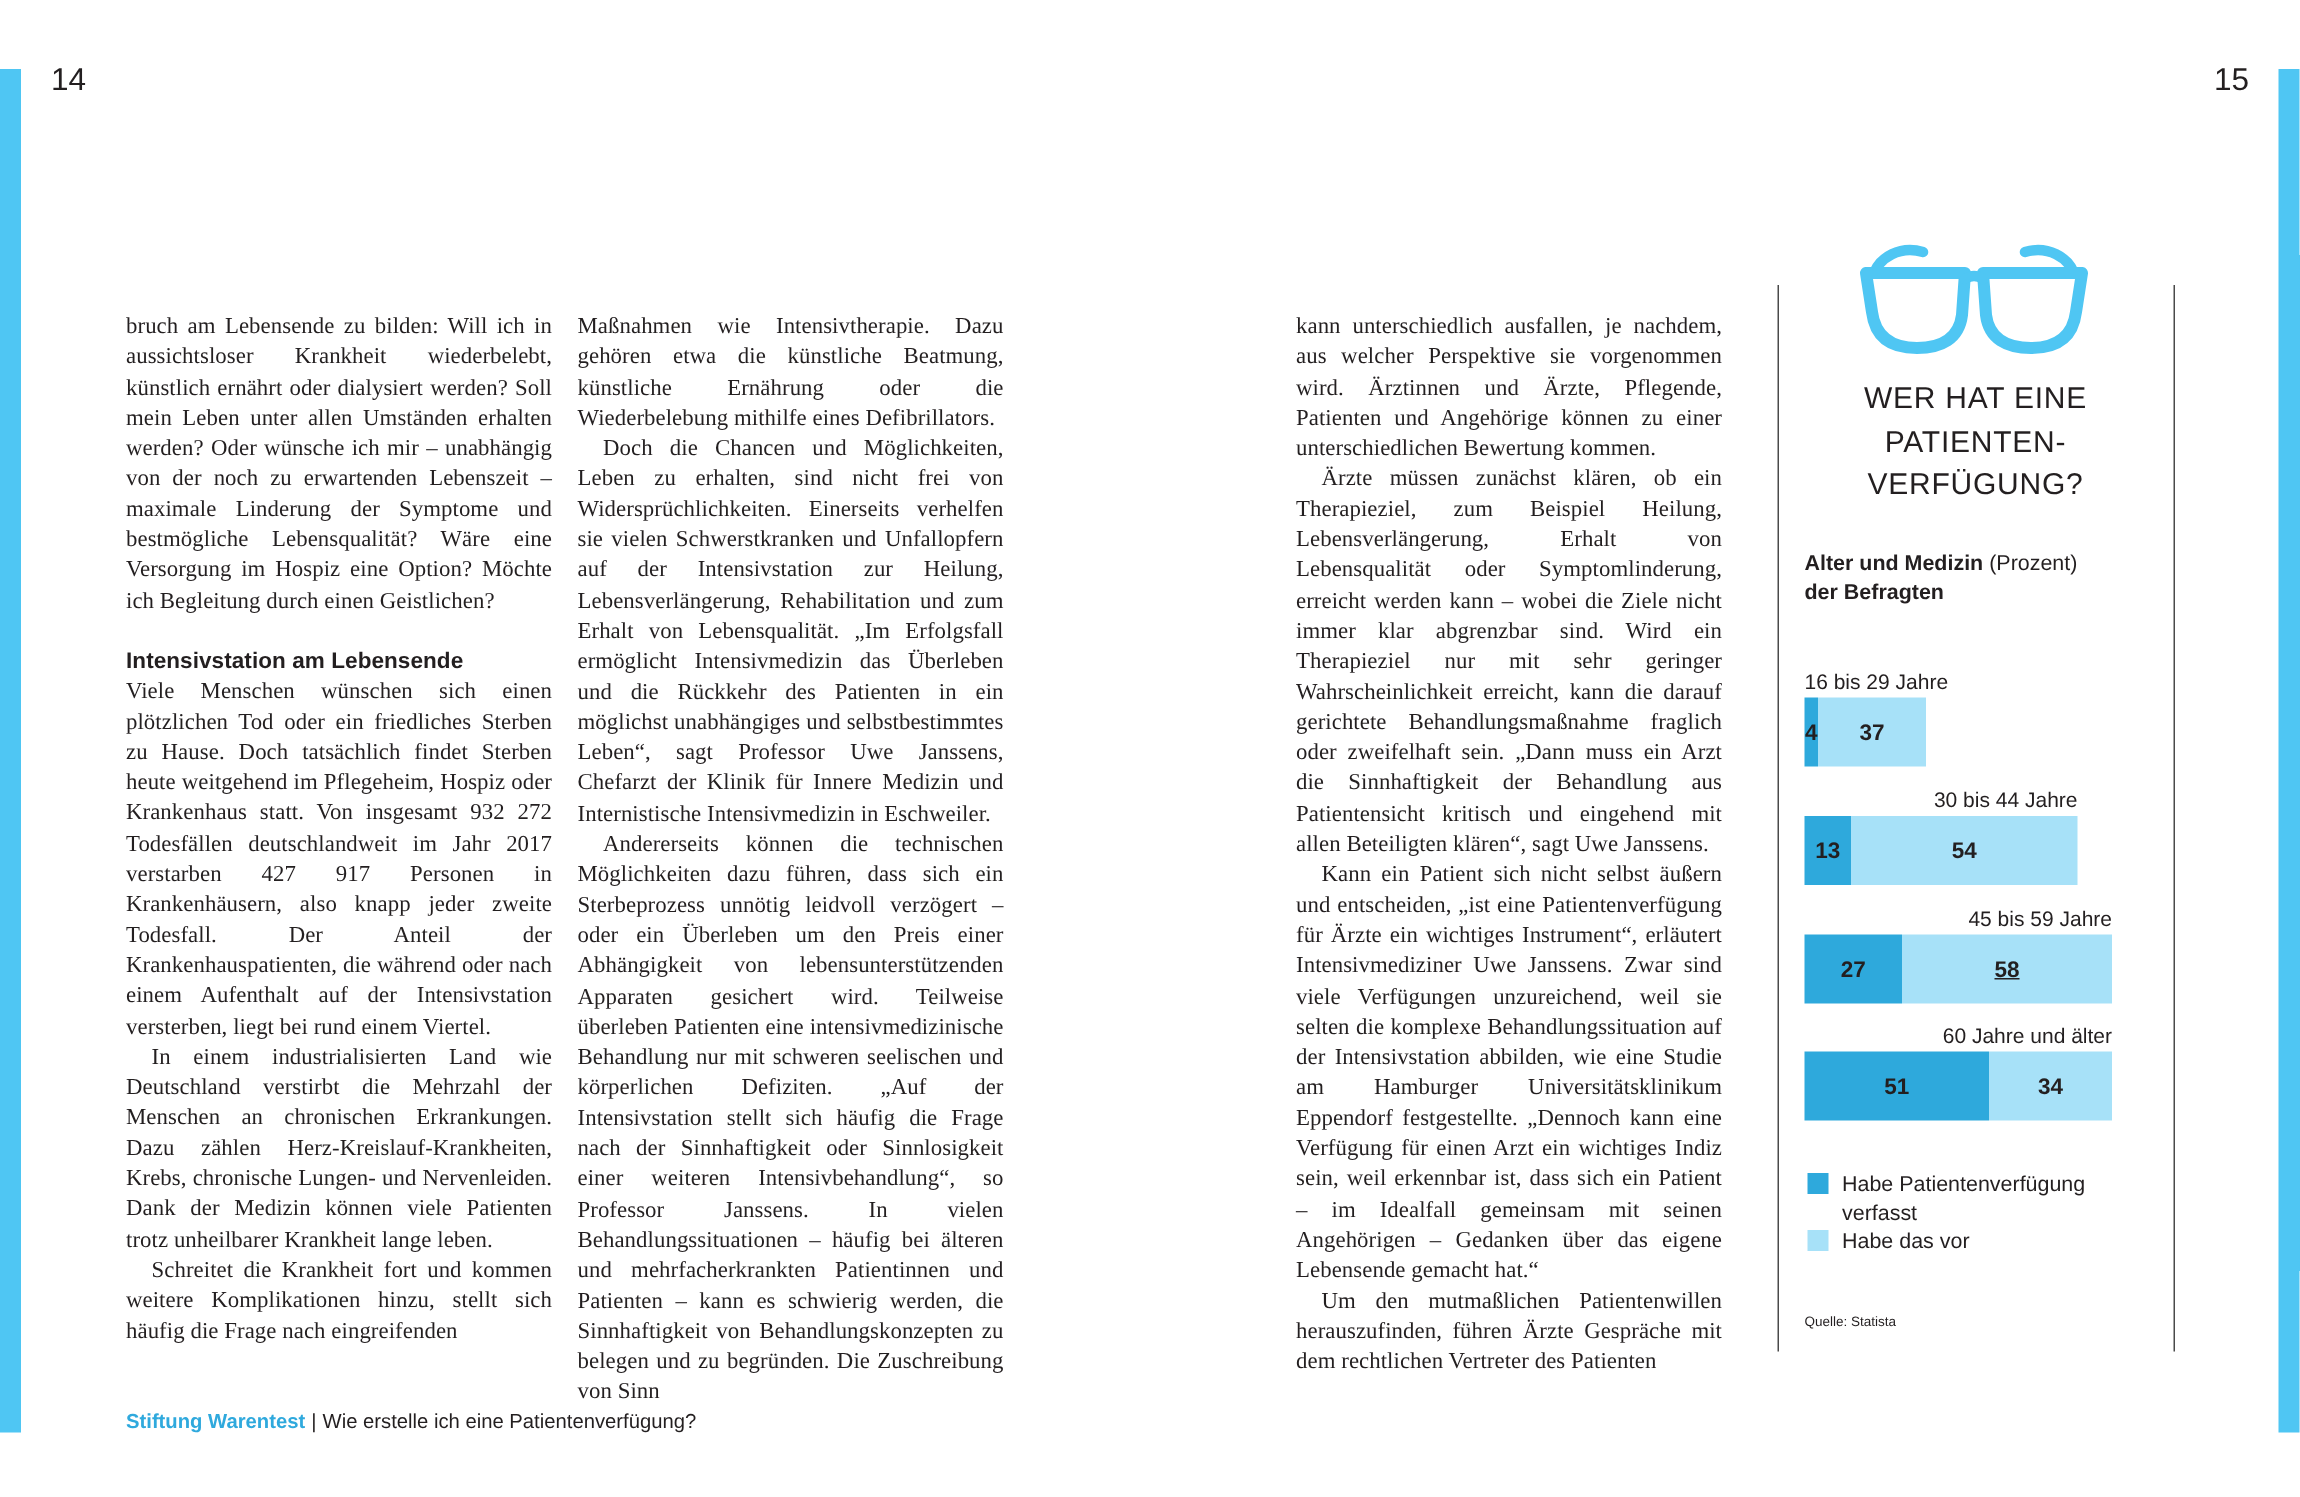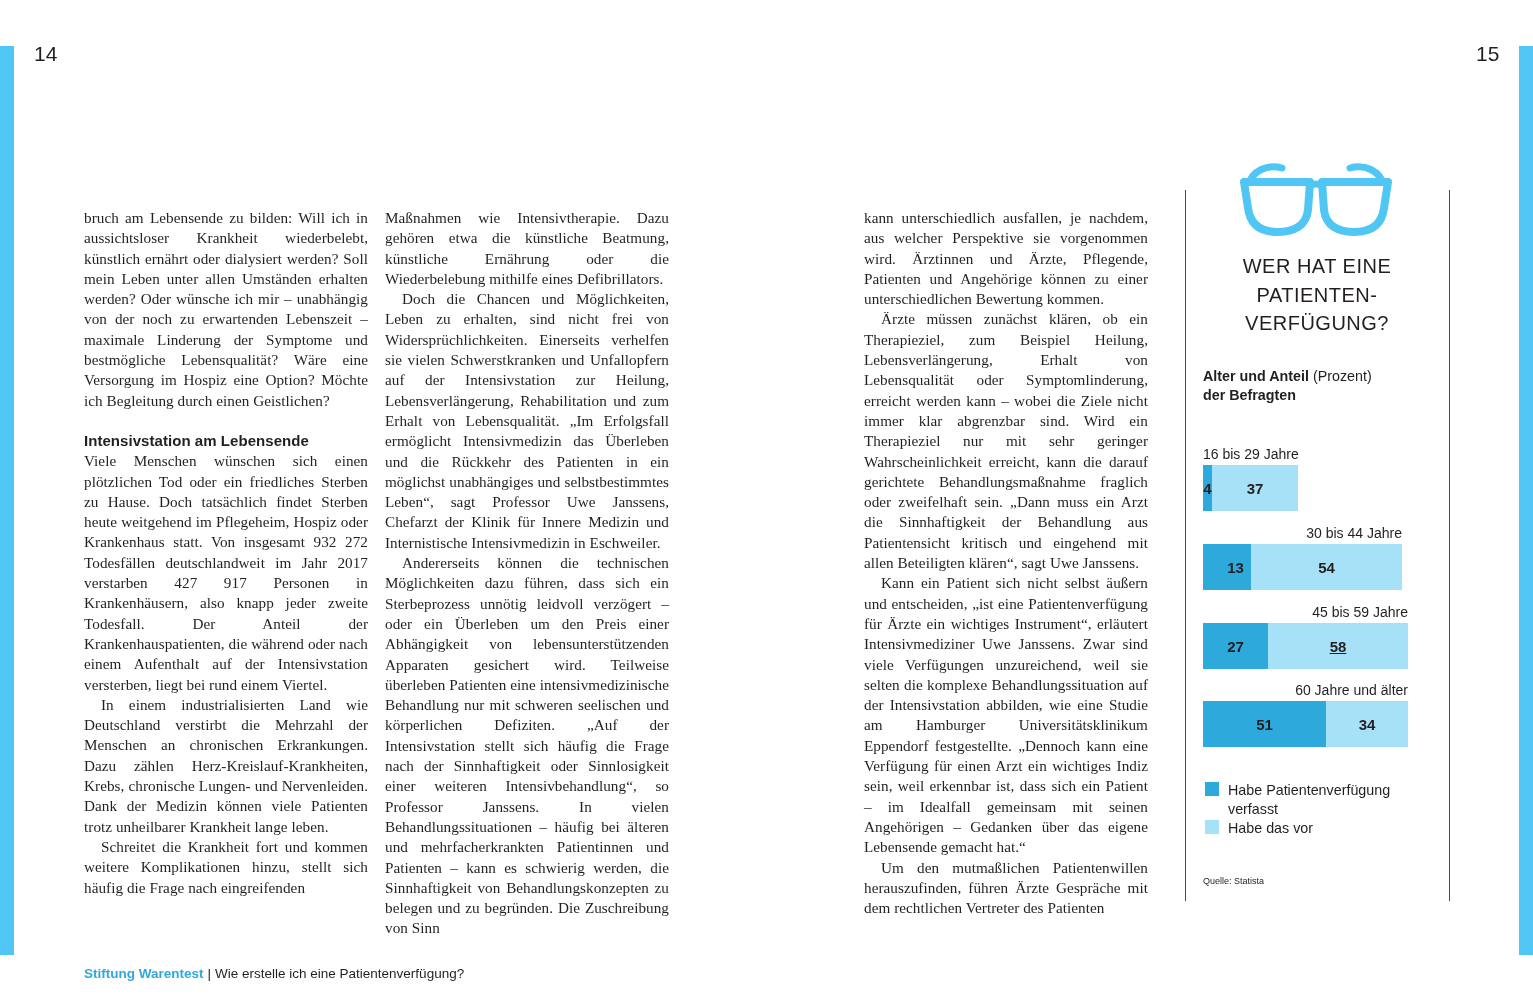--- a/index.html
+++ b/index.html
@@ -23,21 +23,21 @@
   .col p { margin: 0; text-indent: 0; hyphens: auto; }
   .col p.indent { text-indent: 17px; }
   .col h3 {
     margin: 20px 0 0 0; font-family: "Liberation Sans", sans-serif; font-weight: bold;
     font-size: 15px; line-height: 20.3px; text-align: left;
   }
   #col1 { left: 84px; }
   #col2 { left: 385px; }
   #col3 { left: 864px; }
 
-  .footer { position: absolute; left: 84px; top: 940px; font-family: "Liberation Sans", sans-serif; font-size: 13.5px; color: #231f20; margin-top: 26px; }
+  .footer { position: absolute; left: 84px; top: 940px; font-family: "Liberation Sans", sans-serif; font-size: 13.5px; color: #231f20; }
   .footer .brand { color: #2fa9dd; font-weight: bold; }
   .footer .sep { margin: 0 4px; }
 
   .sidebar { position: absolute; left: 1185px; top: 190px; width: 263px; height: 711px; border-left: 1.5px solid #4a4a4a; border-right: 1.5px solid #4a4a4a; }
   .glasses { position: absolute; left: 1238px; top: 160px; width: 156px; height: 78px; background: #fff; }
   .sidebar-title {
     position: absolute; left: 1186px; top: 252px; width: 262px; text-align: center;
     font-family: "Liberation Sans", sans-serif; font-weight: normal; font-size: 20px; line-height: 28.5px;
     letter-spacing: 0.5px; color: #231f20; margin: 0; white-space: pre-line;
   }
@@ -97,37 +97,37 @@
     <path d="M150 22 L84 22 L86 50 C 88 66, 100 72, 116 72 C 134 72, 144 64, 146 48 Z" stroke-width="8" fill="#fff"></path>
     <path d="M72 26 Q78 22 84 26" stroke-width="7"></path>
   </svg>
 </div>
 
 <h2 class="sidebar-title">WER HAT EINE
 PATIENTEN-
 VERFÜGUNG?</h2>
 
 <div class="chart-sub">
-  <b>Alter und Anteil</b>
+  <b>Alter und Medizin</b>
   <span>(Prozent)</span><br>
   <b>der Befragten</b>
 </div>
 
 <div class="bar-group" style="top:446px;">
   <div class="bar-label">16 bis 29 Jahre</div>
   <div class="bar">
     <div class="seg dark" style="width:9px;">4</div>
-    <div class="seg light" style="width:86px;">37</div>
+    <div class="seg light" style="width:72px;">37</div>
   </div>
 </div>
 
 <div class="bar-group" style="top:525px;">
   <div class="bar-label">30 bis 44 Jahre</div>
   <div class="bar">
-    <div class="seg dark" style="width:31px;padding-left:17px;">13</div>
+    <div class="seg dark" style="width:31px;">13</div>
     <div class="seg light" style="width:151px;">54</div>
   </div>
 </div>
 
 <div class="bar-group" style="top:604px;">
   <div class="bar-label">45 bis 59 Jahre</div>
   <div class="bar">
     <div class="seg dark" style="width:65px;">27</div>
     <div class="seg light" style="width:140px;text-decoration:underline;">58</div>
   </div>

